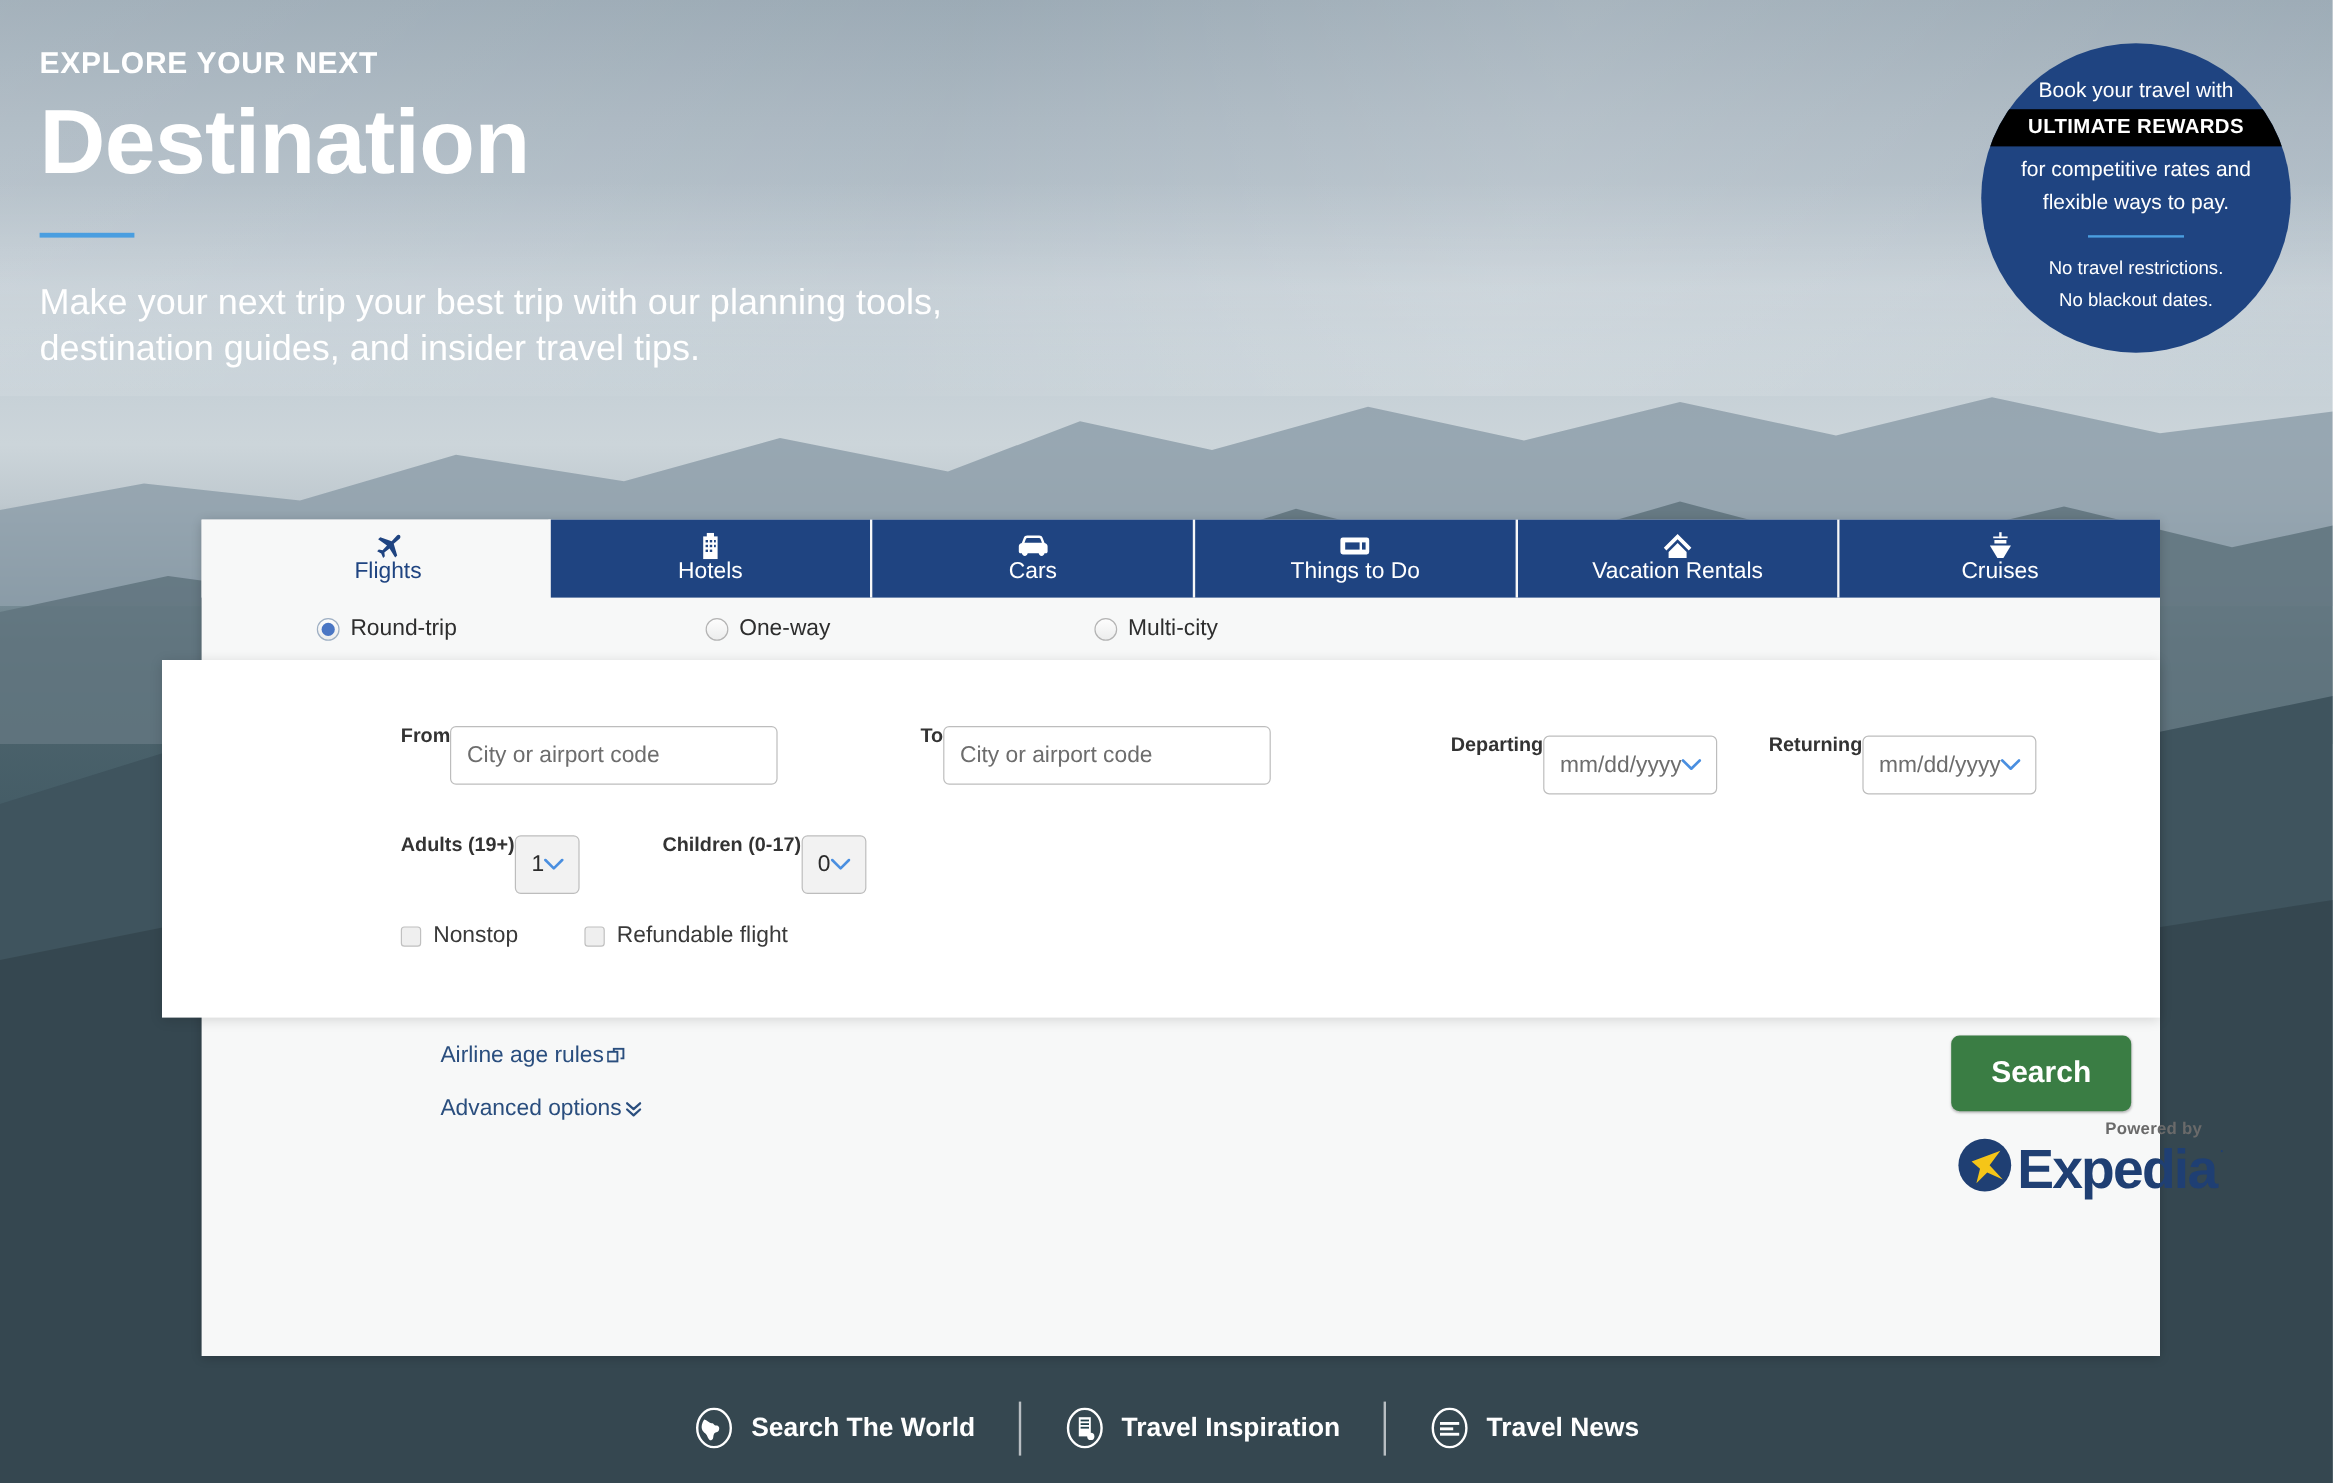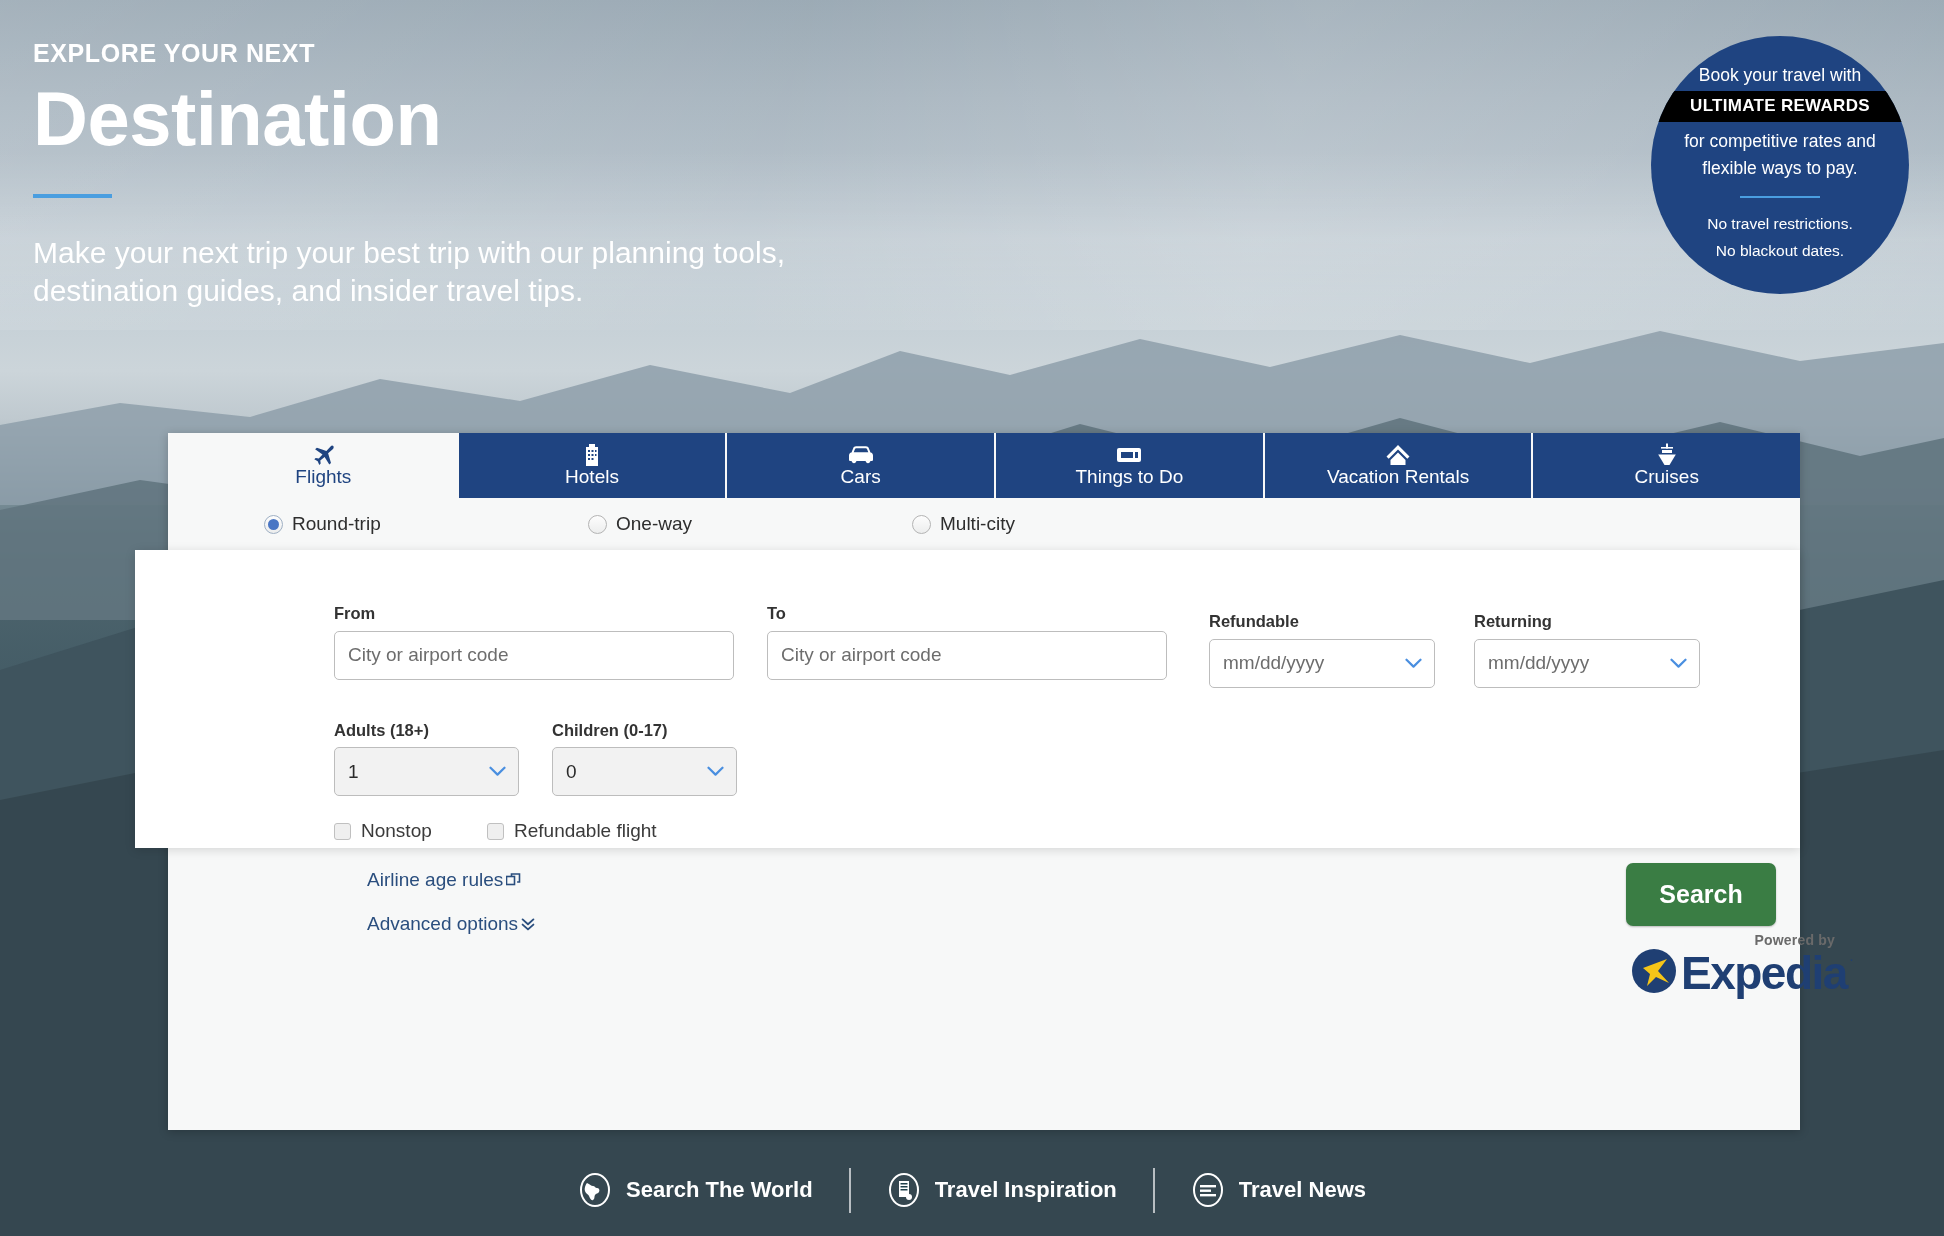--- a/index.html
+++ b/index.html
@@ -201,21 +201,21 @@
     left: -33px;
     top: 117px;
     width: 1665px;
     height: 298px;
     background: #ffffff;
     box-shadow: 0 2px 10px rgba(0,0,0,.14);
     padding: 55px 0 0 199px;
     z-index: 3;
   }
   .fieldrow { display: flex; align-items: flex-start; }
-  .field { display: flex; flex-direction: column; }
+  .field { display: flex; flex-direction: row; }
   .flabel {
     font-size: 16.5px;
     font-weight: 700;
     color: #333333;
     margin-bottom: 9px;
     line-height: 1;
   }
   .textinput {
     height: 49px;
     border: 1px solid #bdbdbd;
@@ -499,21 +499,21 @@
           <span class="flabel">From</span>
           <input class="textinput" type="text" placeholder="City or airport code" style="">
         </div>
 
         <div class="field" style="width:400px; margin-left:33px;">
           <span class="flabel">To</span>
           <input class="textinput" type="text" placeholder="City or airport code" style="">
         </div>
 
         <div class="field" style="width:226px; margin-left:42px; padding-top:8px;">
-          <span class="flabel">Refundable</span>
+          <span class="flabel">Departing</span>
           <div class="selectbox">
             <span class="sv">mm/dd/yyyy</span>
             <span class="chev">
               <svg width="17" height="11" viewBox="0 0 17 11">
                   <path d="M1.5 1.7 8.5 8.6l7-6.9" stroke="#4a8fe0" stroke-width="2.2" fill="none" stroke-linecap="round" stroke-linejoin="round"></path>
                 </svg>
             </span>
           </div>
         </div>
 
@@ -525,21 +525,21 @@
               <svg width="17" height="11" viewBox="0 0 17 11">
                   <path d="M1.5 1.7 8.5 8.6l7-6.9" stroke="#4a8fe0" stroke-width="2.2" fill="none" stroke-linecap="round" stroke-linejoin="round"></path>
                 </svg>
             </span>
           </div>
         </div>
       </div>
 
       <div id="row2">
         <div class="field" style="width:185px;">
-          <span class="flabel">Adults (18+)</span>
+          <span class="flabel">Adults (19+)</span>
           <div class="selectbox grey">
             <span class="sv">1</span>
             <span class="chev">
               <svg width="17" height="11" viewBox="0 0 17 11">
                   <path d="M1.5 1.7 8.5 8.6l7-6.9" stroke="#4a8fe0" stroke-width="2.2" fill="none" stroke-linecap="round" stroke-linejoin="round"></path>
                 </svg>
             </span>
           </div>
         </div>
 

